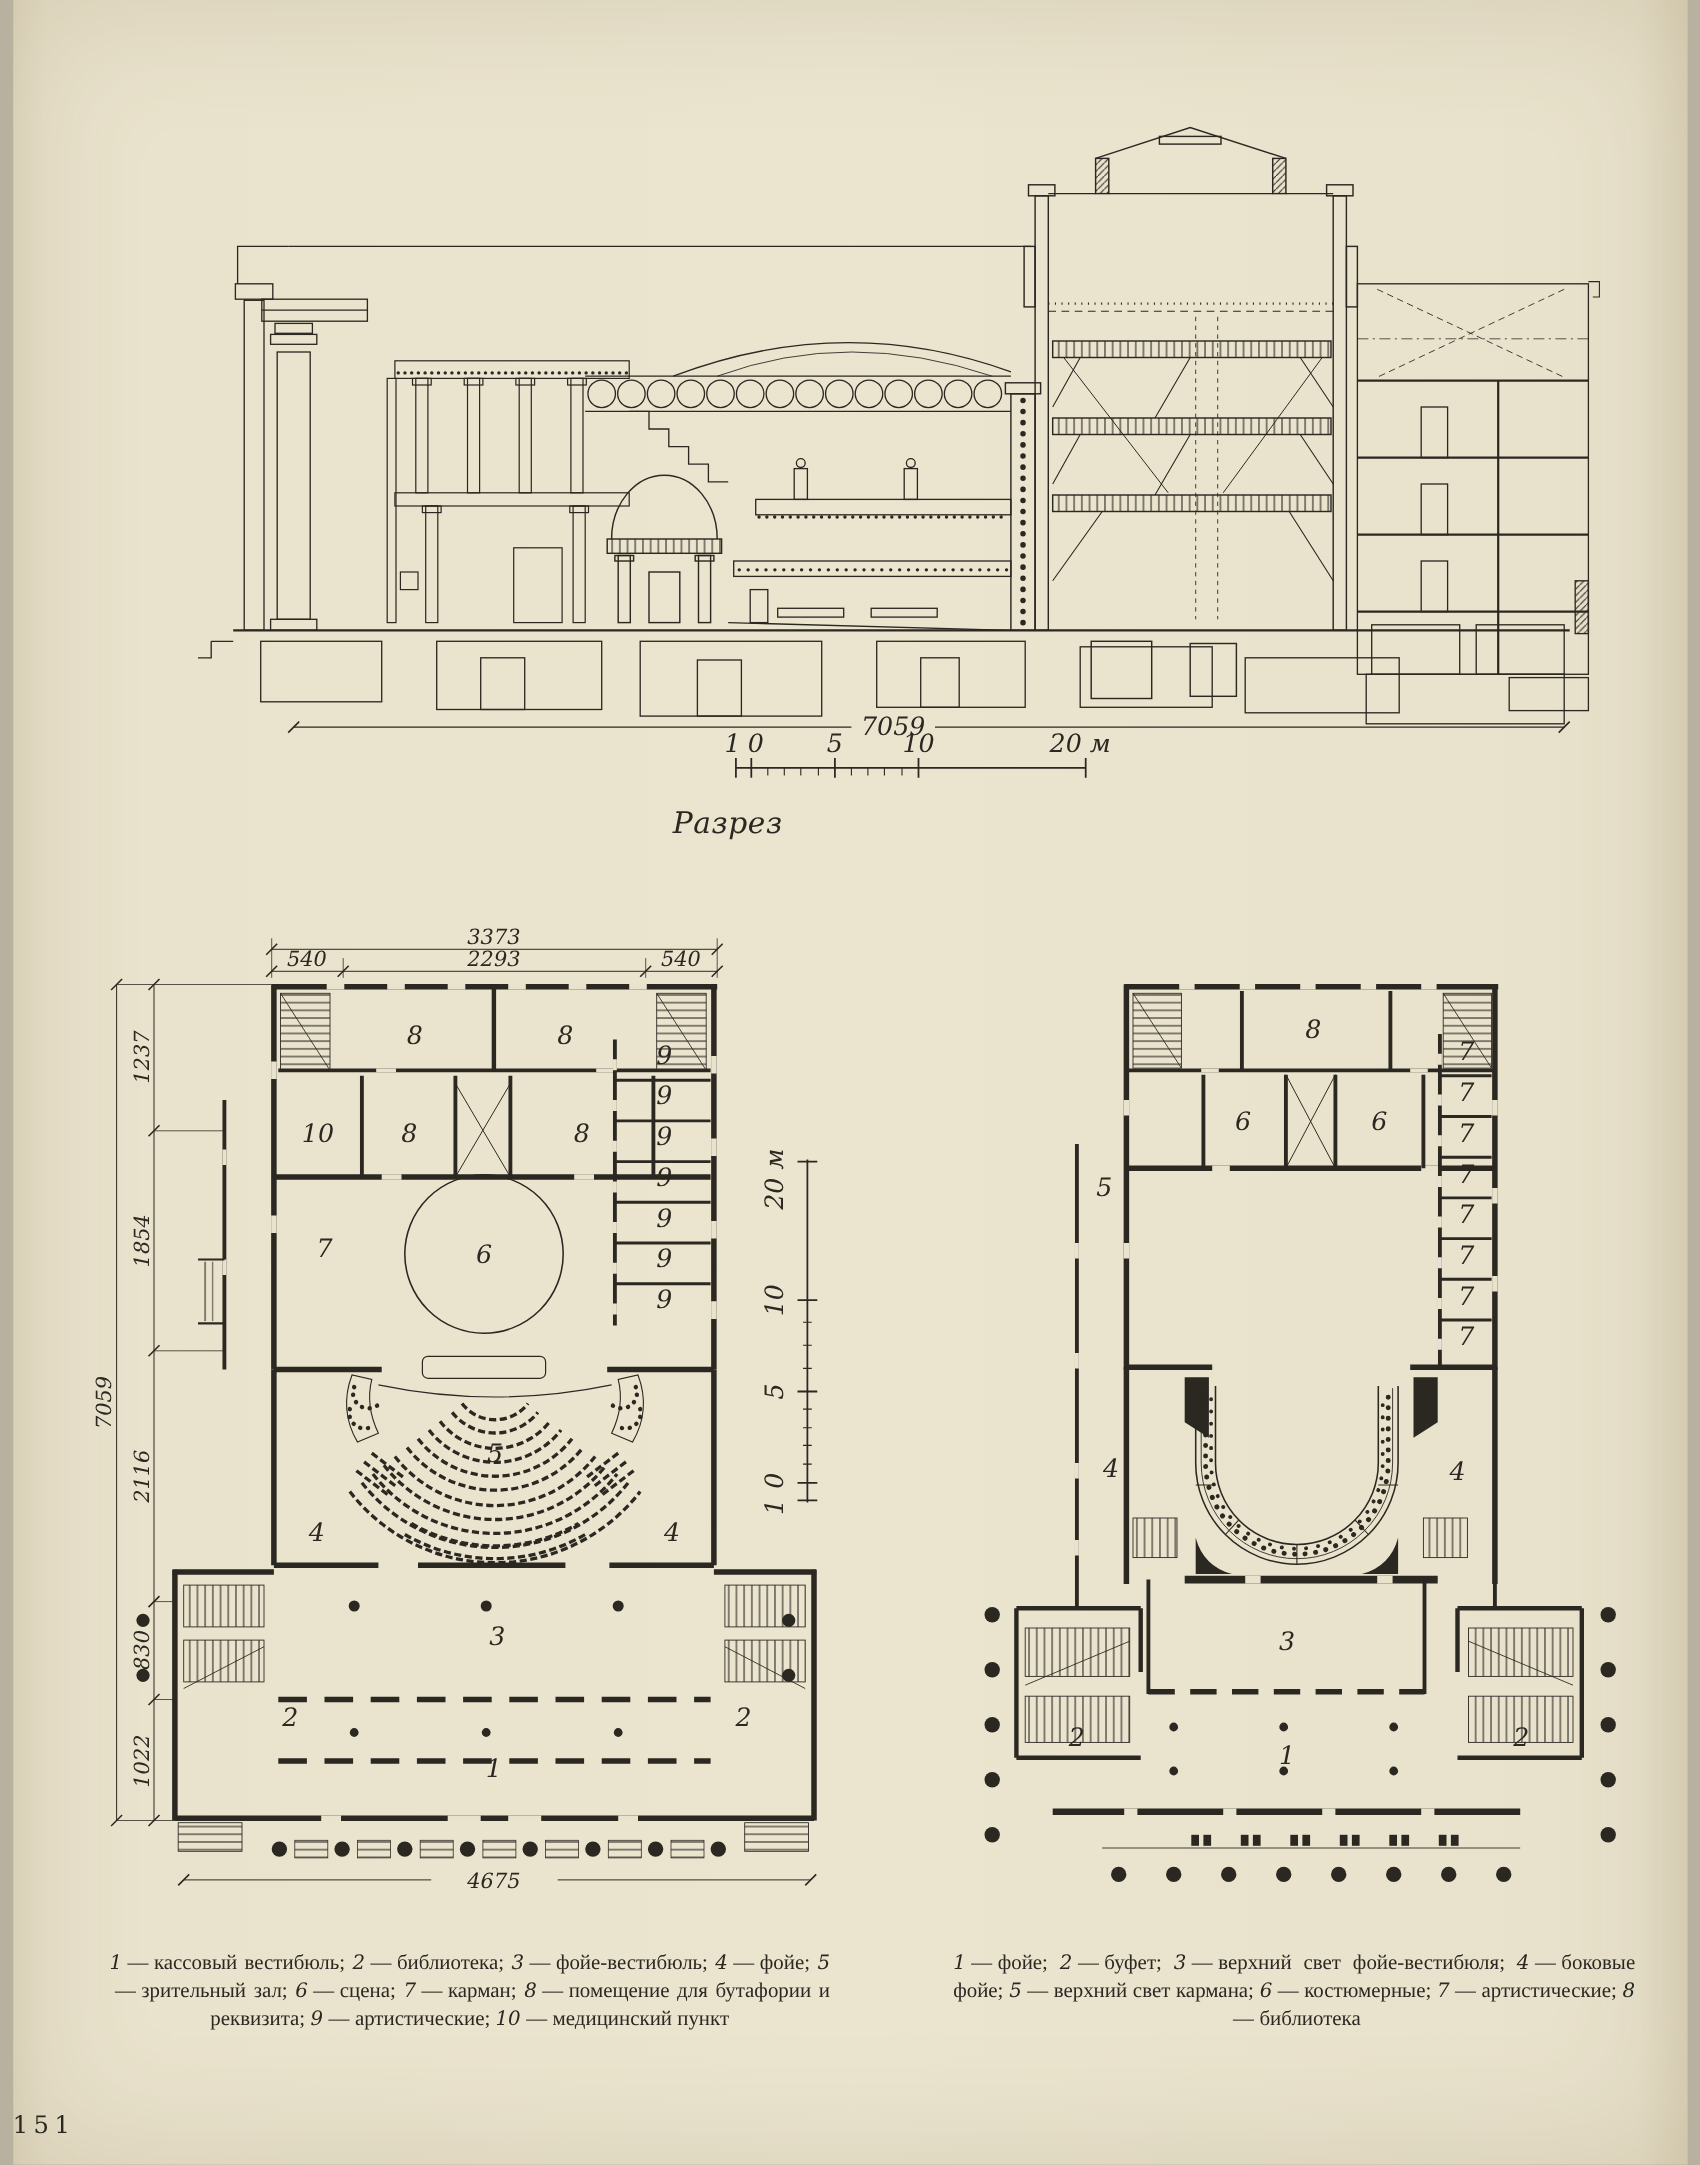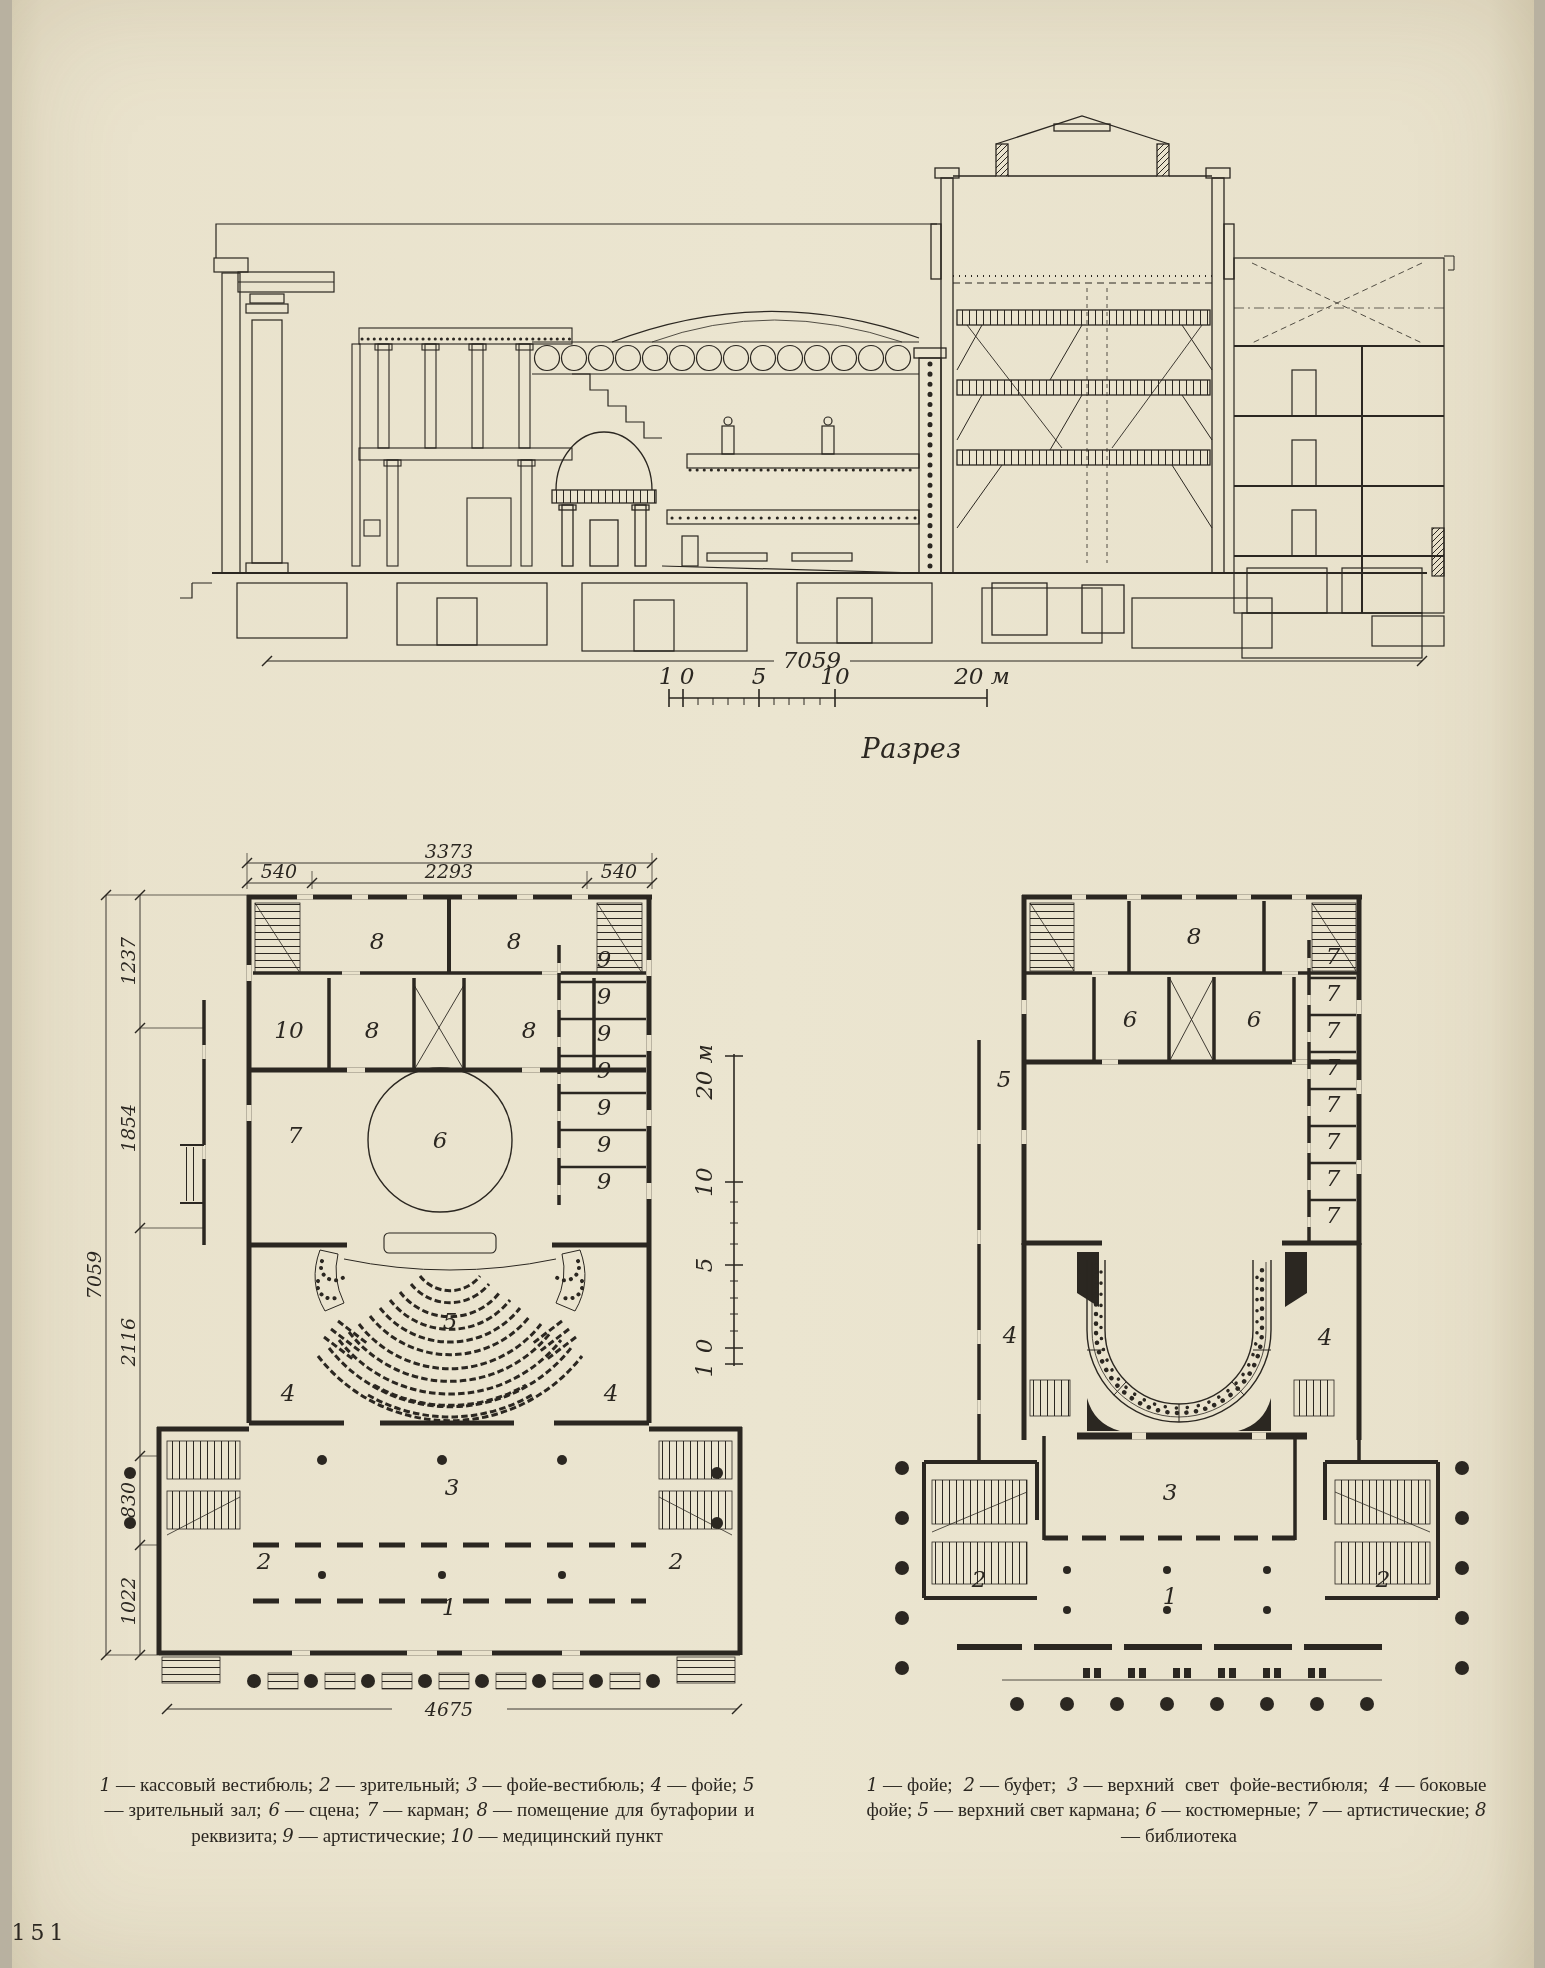--- a/index.html
+++ b/index.html
@@ -6,21 +6,21 @@
   #sheet{position:relative;width:1522px;height:1968px;margin:0 auto;overflow:hidden;
     background:linear-gradient(90deg,#e2dbc3 0%,#e9e2cc 2%,#ebe5d0 50%,#e8e1cb 97%,#ded6bd 100%);
     box-shadow:inset 0 0 120px rgba(120,100,60,.18);
     font-family:"DejaVu Serif", serif;color:#2b2721;}
   .abs{position:absolute;}
   svg{display:block;overflow:visible;}
   svg text{fill:#2b2721;}
   .dim{font:italic 19px "DejaVu Serif", serif;}
   .big{font:italic 23px "DejaVu Serif", serif;}
   .room{font:italic 23px "DejaVu Serif", serif;}
-  .cap{font:italic 27px "DejaVu Serif", serif;text-align:right;word-spacing:10px;letter-spacing:.5px;}
+  .cap{font:italic 27px "DejaVu Serif", serif;text-align:left;word-spacing:10px;letter-spacing:.5px;}
   .legend{font:19px "Liberation Serif", serif;line-height:1.34;text-align:justify;text-align-last:center;}
   .legend i{font-family:"DejaVu Serif", serif;font-size:18px;}
   .legend .it{white-space:normal;}
   .legend .sep{padding:0 5px;}
   .pageno{font:22px "DejaVu Serif", serif;text-align:left;letter-spacing:5px;}
   .ln{stroke:#2b2721;fill:none;}
 </style>
 </head>
 <body>
 
@@ -515,21 +515,21 @@
       <text class="room" x="308" y="620" text-anchor="middle">3</text>
       <text class="room" x="117" y="707" text-anchor="middle">2</text>
       <text class="room" x="521" y="707" text-anchor="middle">2</text>
       <text class="room" x="308" y="724" text-anchor="middle">1</text>
     </g>
   </svg>
 
 
   <div class="abs legend" style="left:88px;top:1772px;width:655px">
     <span class="it"><i>1</i><span class="sep">—</span><span>кассовый вестибюль;</span></span>
-    <span class="it"><i>2</i><span class="sep">—</span><span>зрительный;</span></span>
+    <span class="it"><i>2</i><span class="sep">—</span><span>библиотека;</span></span>
     <span class="it"><i>3</i><span class="sep">—</span><span>фойе-вестибюль;</span></span>
     <span class="it"><i>4</i><span class="sep">—</span><span>фойе;</span></span>
     <span class="it"><i>5</i><span class="sep">—</span><span>зрительный зал;</span></span>
     <span class="it"><i>6</i><span class="sep">—</span><span>сцена;</span></span>
     <span class="it"><i>7</i><span class="sep">—</span><span>карман;</span></span>
     <span class="it"><i>8</i><span class="sep">—</span><span>помещение для бутафории и реквизита;</span></span>
     <span class="it"><i>9</i><span class="sep">—</span><span>артистические;</span></span>
     <span class="it"><i>10</i><span class="sep">—</span><span>медицинский пункт</span></span>
   </div>
 

